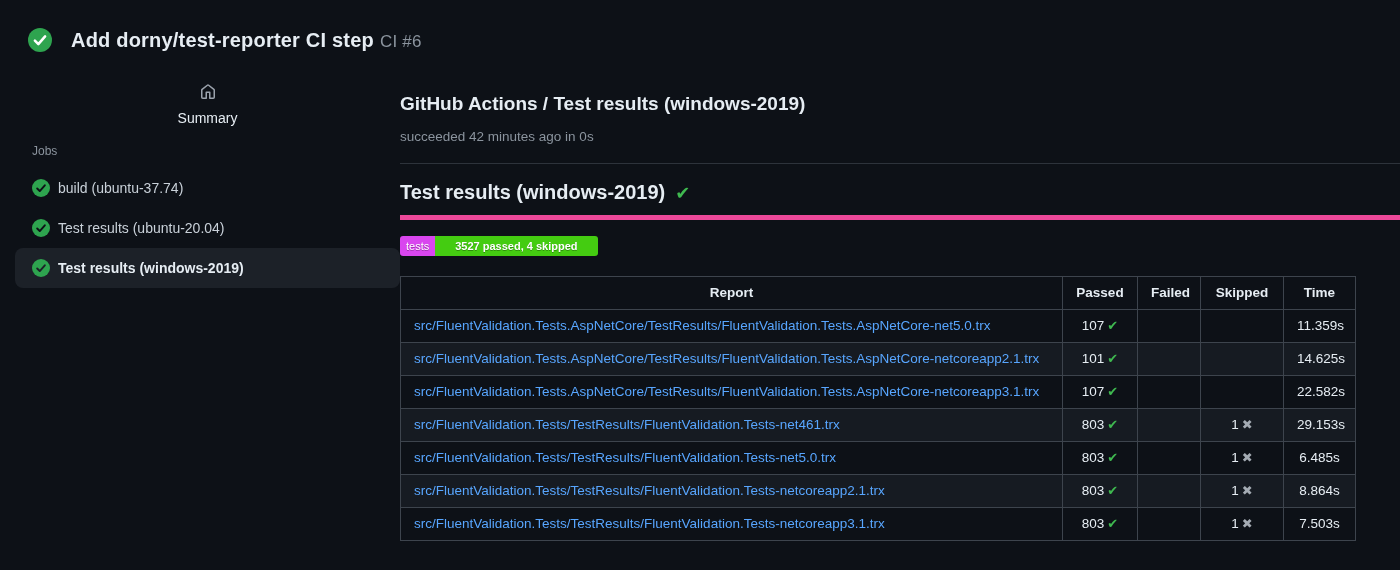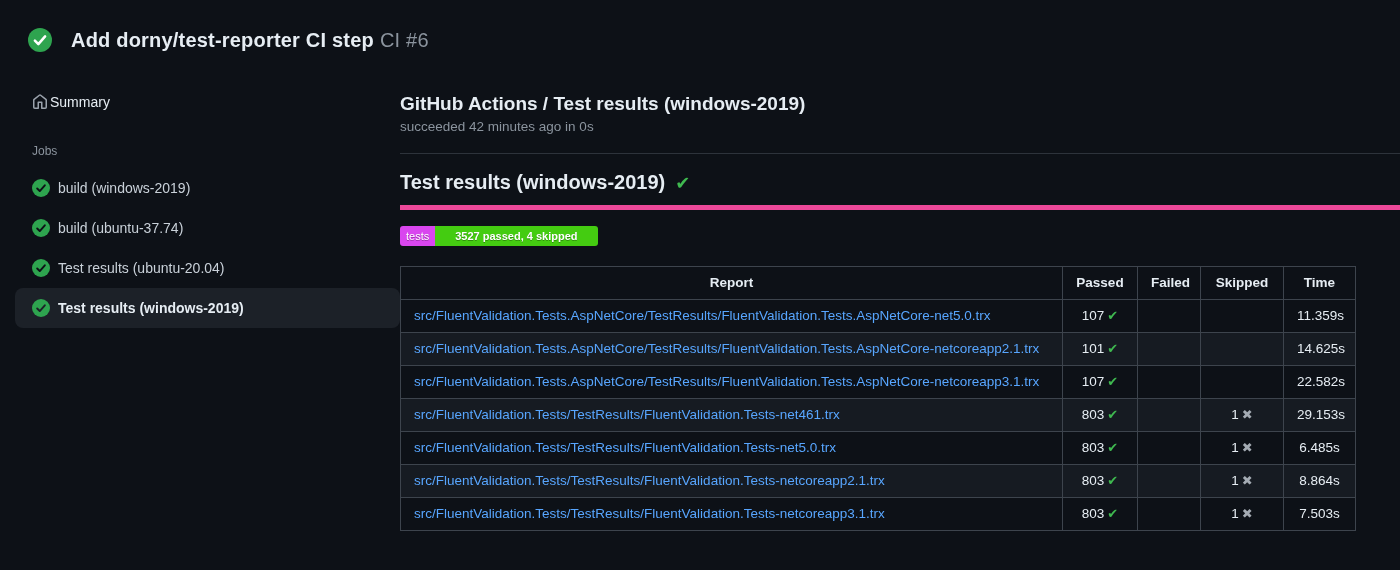--- a/index.html
+++ b/index.html
@@ -8,42 +8,42 @@
     background:#0d1117;
     color:#e6edf3;
     font-family:"Liberation Sans","DejaVu Sans",sans-serif;
     font-size:14px;
   }
 
   
   .run-header { display:flex; align-items:center; gap:19px; padding:28px 0 0 28px; }
   .status-circle-lg { width:24px; height:24px; flex:0 0 auto; }
   .run-title { font-size:20px; font-weight:bold; color:#e6edf3; letter-spacing:.2px; }
-  .run-number { font-size:20px; font-weight:normal; color:#8b949e; margin-left:6px; }
+  .run-number { font-size:17px; font-weight:normal; color:#8b949e; margin-left:6px; }
 
   
   .content { display:flex; margin-top:32px; }
   .sidebar { width:400px; flex:0 0 auto; padding-left:15px; }
   .main { flex:1; min-width:0; }
 
   
-  .summary-item { display:flex; align-items:center; gap:2px; height:36px; padding:0 17px; border-radius:8px; cursor:pointer; }
+  .summary-item { display:flex; align-items:center; gap:10px; height:36px; padding:0 17px; border-radius:8px; cursor:pointer;flex-direction:column; }
   .summary-item svg { width:16px; height:16px; fill:#9ba3ad; flex:0 0 auto; }
   .summary-label { font-size:14px; color:#e6edf3; }
   .jobs-label { margin:22px 0 8px 0; padding:0 17px; font-size:12px; color:#8b949e; height:18px; line-height:18px; }
   .job-item { display:flex; align-items:center; gap:8px; height:40px; padding:0 17px; border-radius:8px; cursor:pointer; color:#c9d1d9; }
   .job-item.selected { background:#1c2128; font-weight:bold; color:#e6edf3; }
   .job-item svg { width:18px; height:18px; flex:0 0 auto; }
   .job-label { font-size:14px; white-space:nowrap; }
   .check-cutout { stroke:#0d1117; }
   .job-item.selected .check-cutout { stroke:#1c2128; }
 
   
   .job-title { margin-top:10px; font-size:19px; font-weight:bold; line-height:20px; }
-  .job-status-line { margin-top:3px; font-size:13.5px; color:#8b949e; line-height:20px; }
+  .job-status-line { margin-top:13px; font-size:13.5px; color:#8b949e; line-height:20px; }
   .divider { border:0; border-top:1px solid #2d333b; height:0; margin-top:16px; }
   .section-heading { margin-top:14px; font-size:20px; font-weight:bold; line-height:28px;
                      padding-bottom:8px; border-bottom:5px solid #ec4899; }
   .heading-check { color:#3fb950; font-size:18px; margin-left:10px; }
 
   
   .badge { display:inline-flex; margin-top:16px; height:20px; border-radius:3px; overflow:hidden;
            font-size:11px; line-height:20px; color:#ffffff; text-shadow:0 1px 0 rgba(0,0,0,.3); }
   .badge-label { background:#d946ef; padding:0 6px; }
   .badge-value { background:#44cc11; padding:0 20px; font-weight:bold; }
@@ -77,27 +77,20 @@
   <div class="sidebar">
     <div class="summary-item">
       <svg viewBox="0 0 16 16">
         <path d="M6.906.664a1.749 1.749 0 0 1 2.187 0l5.25 4.2c.415.332.657.835.657 1.367v7.019A1.75 1.75 0 0 1 13.25 15h-3.5a.75.75 0 0 1-.75-.75V9H7v5.25a.75.75 0 0 1-.75.75h-3.5A1.75 1.75 0 0 1 1 13.25V6.23c0-.531.242-1.034.657-1.366l5.25-4.2Zm1.25 1.171a.25.25 0 0 0-.312 0l-5.25 4.2a.25.25 0 0 0-.094.196v7.019c0 .138.112.25.25.25H5.5V8.25a.75.75 0 0 1 .75-.75h3.5a.75.75 0 0 1 .75.75v5.25h2.75a.25.25 0 0 0 .25-.25V6.23a.25.25 0 0 0-.094-.195l-5.25-4.2Z"></path>
       </svg>
       <span class="summary-label">Summary</span>
     </div>
 
     <div class="jobs-label">Jobs</div>
 
-    <div class="job-item">
-      <svg viewBox="0 0 16 16">
-        <circle cx="8" cy="8" r="8" fill="#2ea44f"></circle>
-        <path class="check-cutout" d="M4.6 8.4 L6.9 10.7 L11.4 5.6" fill="none" stroke-width="1.7" stroke-linecap="round" stroke-linejoin="round"></path>
-      </svg>
-      <span class="job-label">build (windows-2019)</span>
-    </div>
 
     <div class="job-item">
       <svg viewBox="0 0 16 16">
         <circle cx="8" cy="8" r="8" fill="#2ea44f"></circle>
         <path class="check-cutout" d="M4.6 8.4 L6.9 10.7 L11.4 5.6" fill="none" stroke-width="1.7" stroke-linecap="round" stroke-linejoin="round"></path>
       </svg>
       <span class="job-label">build (ubuntu-37.74)</span>
     </div>
 
     <div class="job-item">

